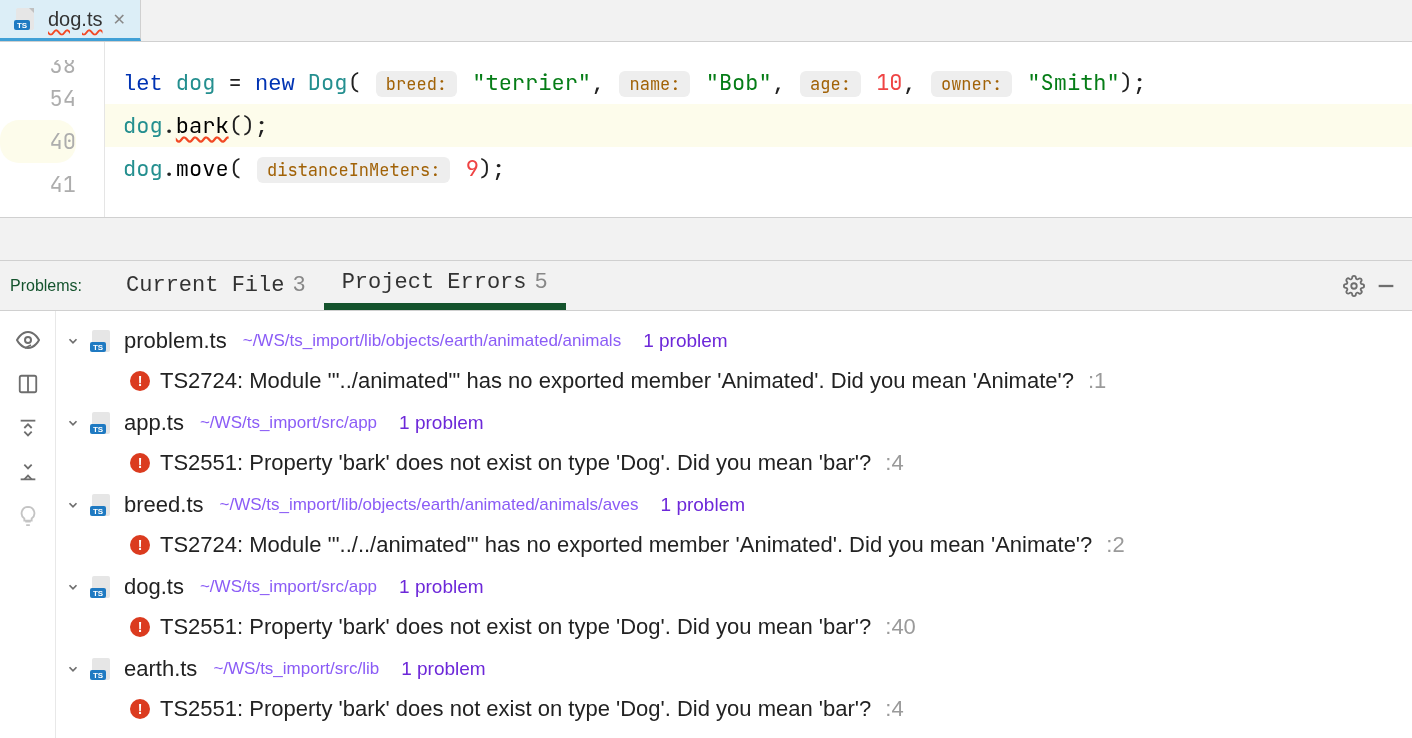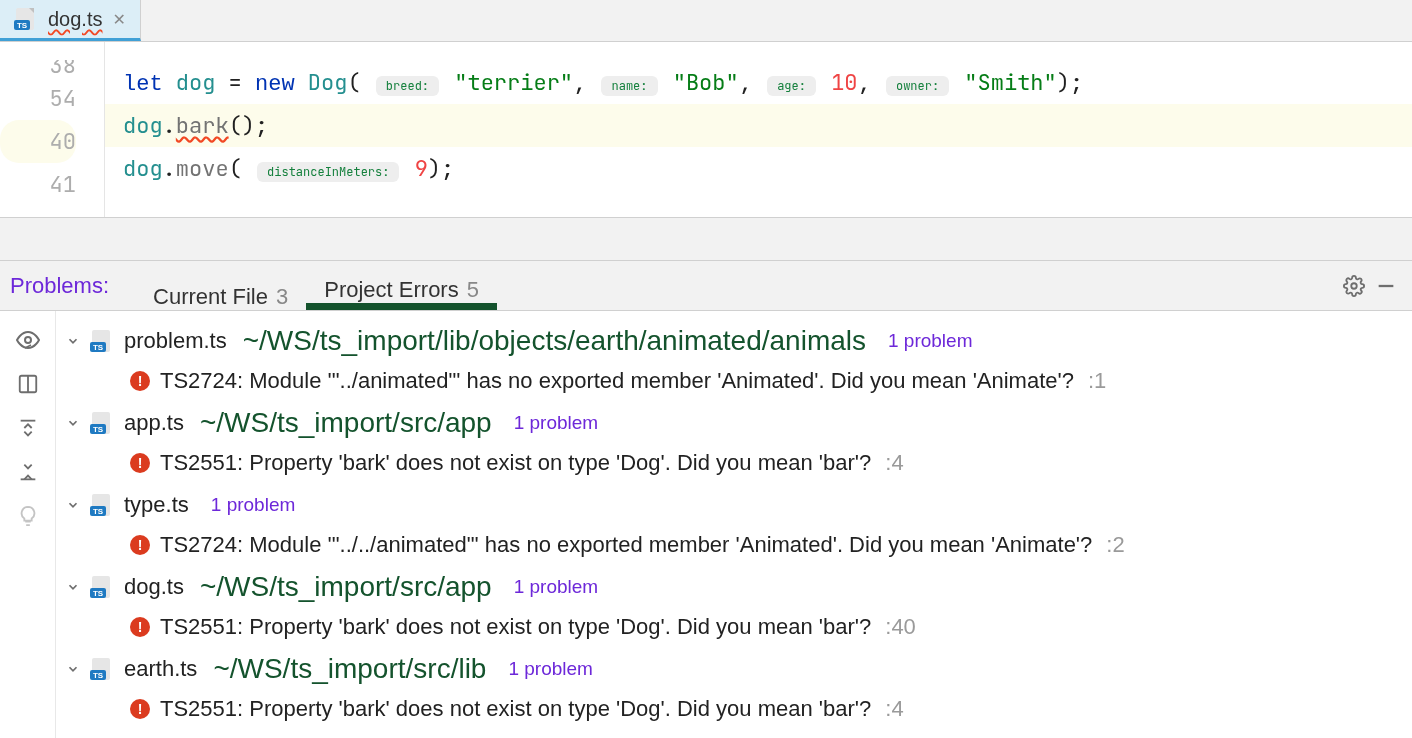--- a/index.html
+++ b/index.html
@@ -81,30 +81,30 @@
   line-height: 43px;
   padding-left: 18px;
   white-space: nowrap;
 }
 .code .line.crop { height: 17px; line-height: 12px; overflow: hidden; }
 .code .line.active { background: #fdfceb; }
 
 .kw { color: #0033b3; font-family: Liberation Mono, monospace; }
 .var { color: #248f8f; }
 .clz { color: #248f8f; }
-.fn { color: #737373; }
+.fn { color: #000000; }
 .str { color: #067d17; }
 .num { color: #ef4444; }
 .hintpill {
   background: #eeeeee;
-  color: #15803d;
+  color: #a16207;
   border-radius: 6px;
   padding: 2px 10px;
   margin: 0 2px;
-  font-size: 12px;
+  font-size: 17px;
 }
 .wavyerr {
   text-decoration: underline wavy #f24925;
   text-underline-offset: 3px;
 }
 
 
 .divider-strip {
   height: 44px;
   background: #f2f2f2;
@@ -117,32 +117,33 @@
   display: flex;
   align-items: stretch;
   height: 50px;
   background: #f2f2f2;
   border-bottom: 1px solid #d0d0d0;
   padding: 0 10px 0 10px;
 }
 .panel-title {
   display: flex;
   align-items: center;
-  font-size: 22px;
-  color: #6d28d9;
+  font-size: 16px;
+  color: #14532d;
   padding-right: 26px;
 }
 .panel-tab {
   display: flex;
-  align-items: flex-end;
+  align-items: center;
   padding: 0 18px;
   font-size: 22px;
   color: #333;
   cursor: pointer;
   gap: 8px;
+  font-family: Liberation Mono, monospace;
 }
 .panel-tab.active {
   border-bottom: 7px solid #14532d;
   font-weight: 500;
 }
 .count-badge {
   color: #888;
 }
 .panel-header .spacer { flex: 1; }
 .panel-header .icon-btn {
@@ -201,22 +202,22 @@
   justify-content: center;
 }
 .ts-icon {
   display: inline-flex;
 }
 .filename {
   font-size: 22px;
   color: #222;
 }
 .filepath {
-  font-size: 28px;
-  color: #14532d;
+  font-size: 17px;
+  color: #8b5cf6;
   margin-left: 8px;
 }
 .problem-count {
   font-size: 19px;
   color: #6d28d9;
   margin-left: 14px;
 }
 .error-row {
   display: flex;
   align-items: center;
@@ -408,21 +409,22 @@
               <polyline points="6 9 12 15 18 9"></polyline>
             </svg>
         </span>
         <span class="ts-icon">
           <svg class="tsfile" viewBox="0 0 26 26">
               <rect x="2" y="2" width="18" height="22" rx="2" fill="#e6e6e6"></rect>
               <rect x="0" y="14" width="16" height="10" rx="2" fill="#1f7ac2"></rect>
               <text x="8" y="22" font-size="8" fill="#fff" text-anchor="middle" font-weight="700">TS</text>
             </svg>
         </span>
-        <span class="filename">type.ts</span>
+        <span class="filename">breed.ts</span>
+        <span class="filepath">~/WS/ts_import/lib/objects/earth/animated/animals/aves</span>
         <span class="problem-count">1 problem</span>
       </div>
       <div class="error-row">
         <span class="err-icon">!</span>
         <span class="err-text">TS2724: Module '"../../animated"' has no exported member 'Animated'. Did you mean 'Animate'?</span>
         <span class="err-line">:2</span>
       </div>
     </div>
 
     <div class="tree-node">

